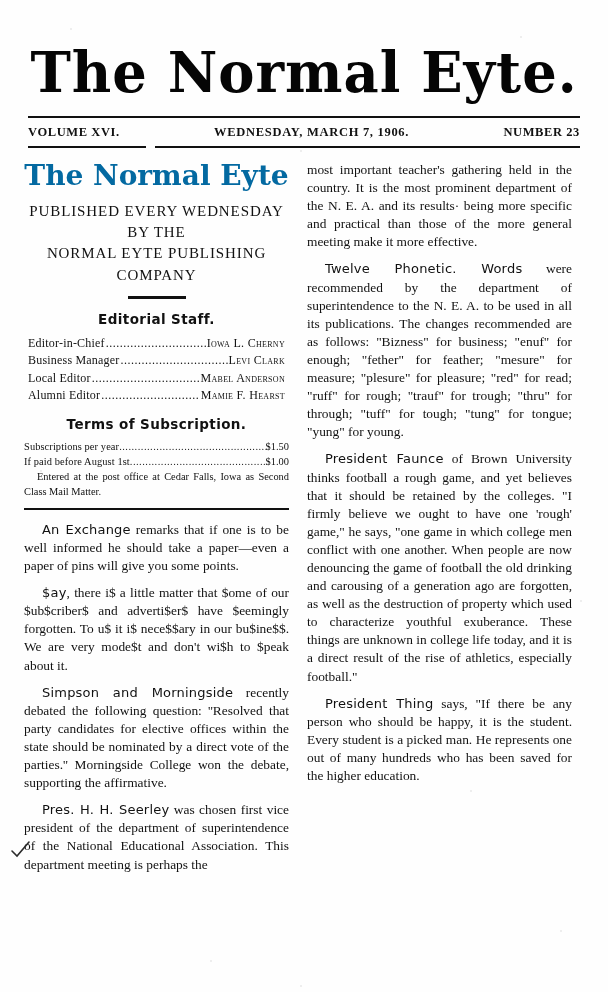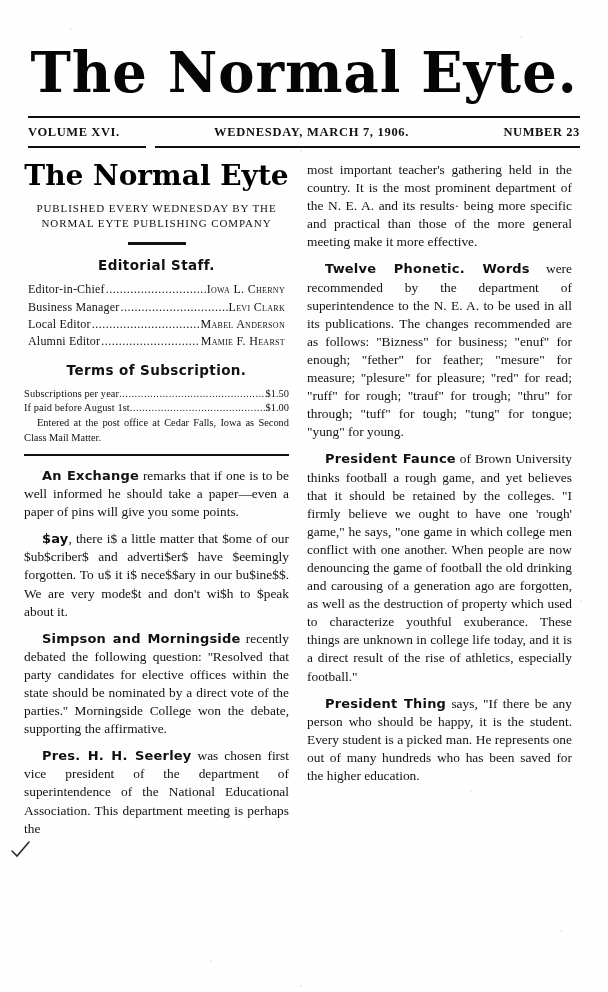--- a/index.html
+++ b/index.html
@@ -74,37 +74,37 @@
     line-height: 1.35;
     text-align: justify;
   }
   .col p {
     margin: 0 0 9px 0;
     text-indent: 18px;
     hyphens: auto;
   }
   .col p .lead {
     font-family: "DejaVu Sans", sans-serif;
-    font-weight: 700;
+    font-weight: 400;
     font-size: 13px;
     letter-spacing: 0.2px;
   }
   
   .flag-title {
     font-family: "DejaVu Serif", serif;
     font-weight: 700;
     font-size: 28px;
     text-align: center;
     line-height: 1.1;
     margin-bottom: 9px;
-    color: #000000;
+    color: #0369a1;
   }
   .flag-sub {
     text-align: center;
-    font-size: 11px;
+    font-size: 15px;
     letter-spacing: 0.9px;
     line-height: 1.42;
     margin-bottom: 10px;
   }
   .short-rule {
     width: 58px;
     border-top: 3px solid #111;
     margin: 0 auto 11px auto;
   }
   .section-head {

